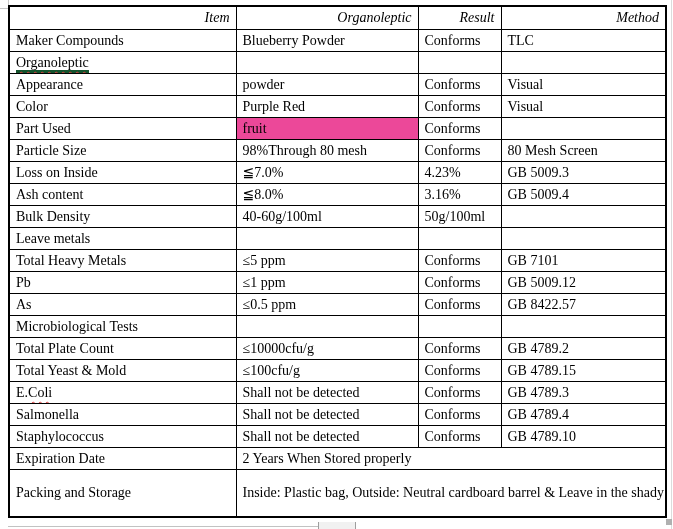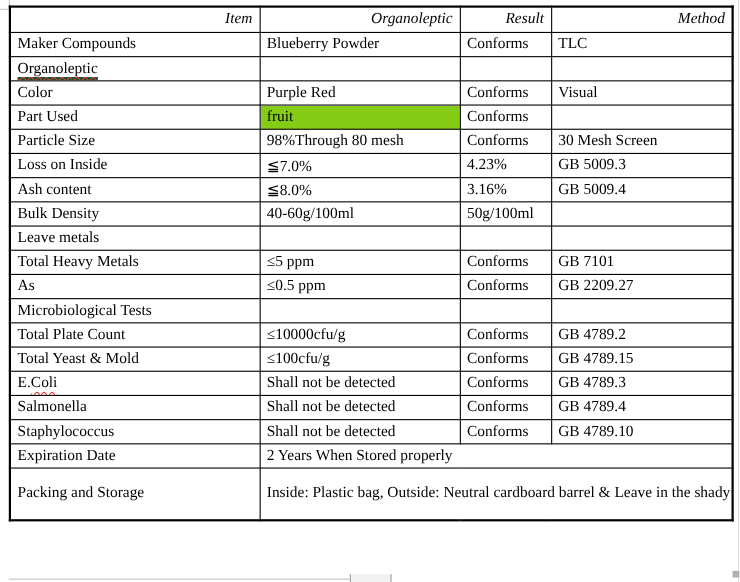--- a/index.html
+++ b/index.html
@@ -23,21 +23,21 @@
   table.spec tr.hdr th{text-align:right;height:22px;font-style:italic;}
   td.b{font-weight:bold;}
   .u{border-bottom:4px solid #14532d;padding-bottom:0px;}
   .squiggle{
     text-decoration-line:underline;
     text-decoration-style:wavy;
     text-decoration-color:#d93b3b;
     text-decoration-thickness:1px;
     text-underline-offset:4px;
   }
-  td.tint{background:#84cc16;}
+  td.tint{background:#ec4899;}
   tr.tall td{height:46px;vertical-align:middle;}
   td.justify{
     text-align:justify;white-space:normal;line-height:22px;
     padding-top:1px;padding-bottom:1px;
   }
   
   .corner-handle{
     position:absolute;left:-4px;top:-4px;width:11px;height:11px;
     border:1px solid #c6c6c6;background:#fdfdfd;
   }
@@ -83,41 +83,47 @@
     <td>TLC</td>
   </tr>
 
   <tr>
     <td class="b"><span class="u squiggle">Organoleptic</span></td>
     <td></td>
     <td></td>
     <td></td>
   </tr>
 
+  <tr>
+    <td>Appearance</td>
+    <td>powder</td>
+    <td>Conforms</td>
+    <td>Visual</td>
+  </tr>
 
   <tr>
     <td>Color</td>
     <td>Purple Red</td>
     <td>Conforms</td>
     <td>Visual</td>
   </tr>
 
   <tr>
     <td>Part Used</td>
     <td class="tint">fruit</td>
     <td>Conforms</td>
     <td></td>
   </tr>
 
 
   <tr>
     <td>Particle Size</td>
     <td>98%Through 80 mesh</td>
     <td>Conforms</td>
-    <td>30 Mesh Screen</td>
+    <td>80 Mesh Screen</td>
   </tr>
 
   <tr>
     <td>Loss on Inside</td>
     <td>≦7.0%</td>
     <td>4.23%</td>
     <td>GB 5009.3</td>
   </tr>
 
   <tr>
@@ -141,26 +147,32 @@
     <td></td>
   </tr>
 
   <tr>
     <td>Total Heavy Metals</td>
     <td>≤5 ppm</td>
     <td>Conforms</td>
     <td>GB 7101</td>
   </tr>
 
+  <tr>
+    <td>Pb</td>
+    <td>≤1 ppm</td>
+    <td>Conforms</td>
+    <td>GB 5009.12</td>
+  </tr>
 
   <tr>
     <td>As</td>
     <td>≤0.5 ppm</td>
     <td>Conforms</td>
-    <td>GB 2209.27</td>
+    <td>GB 8422.57</td>
   </tr>
 
   <tr>
     <td class="b">Microbiological Tests</td>
     <td></td>
     <td></td>
     <td></td>
   </tr>
 
   <tr>

